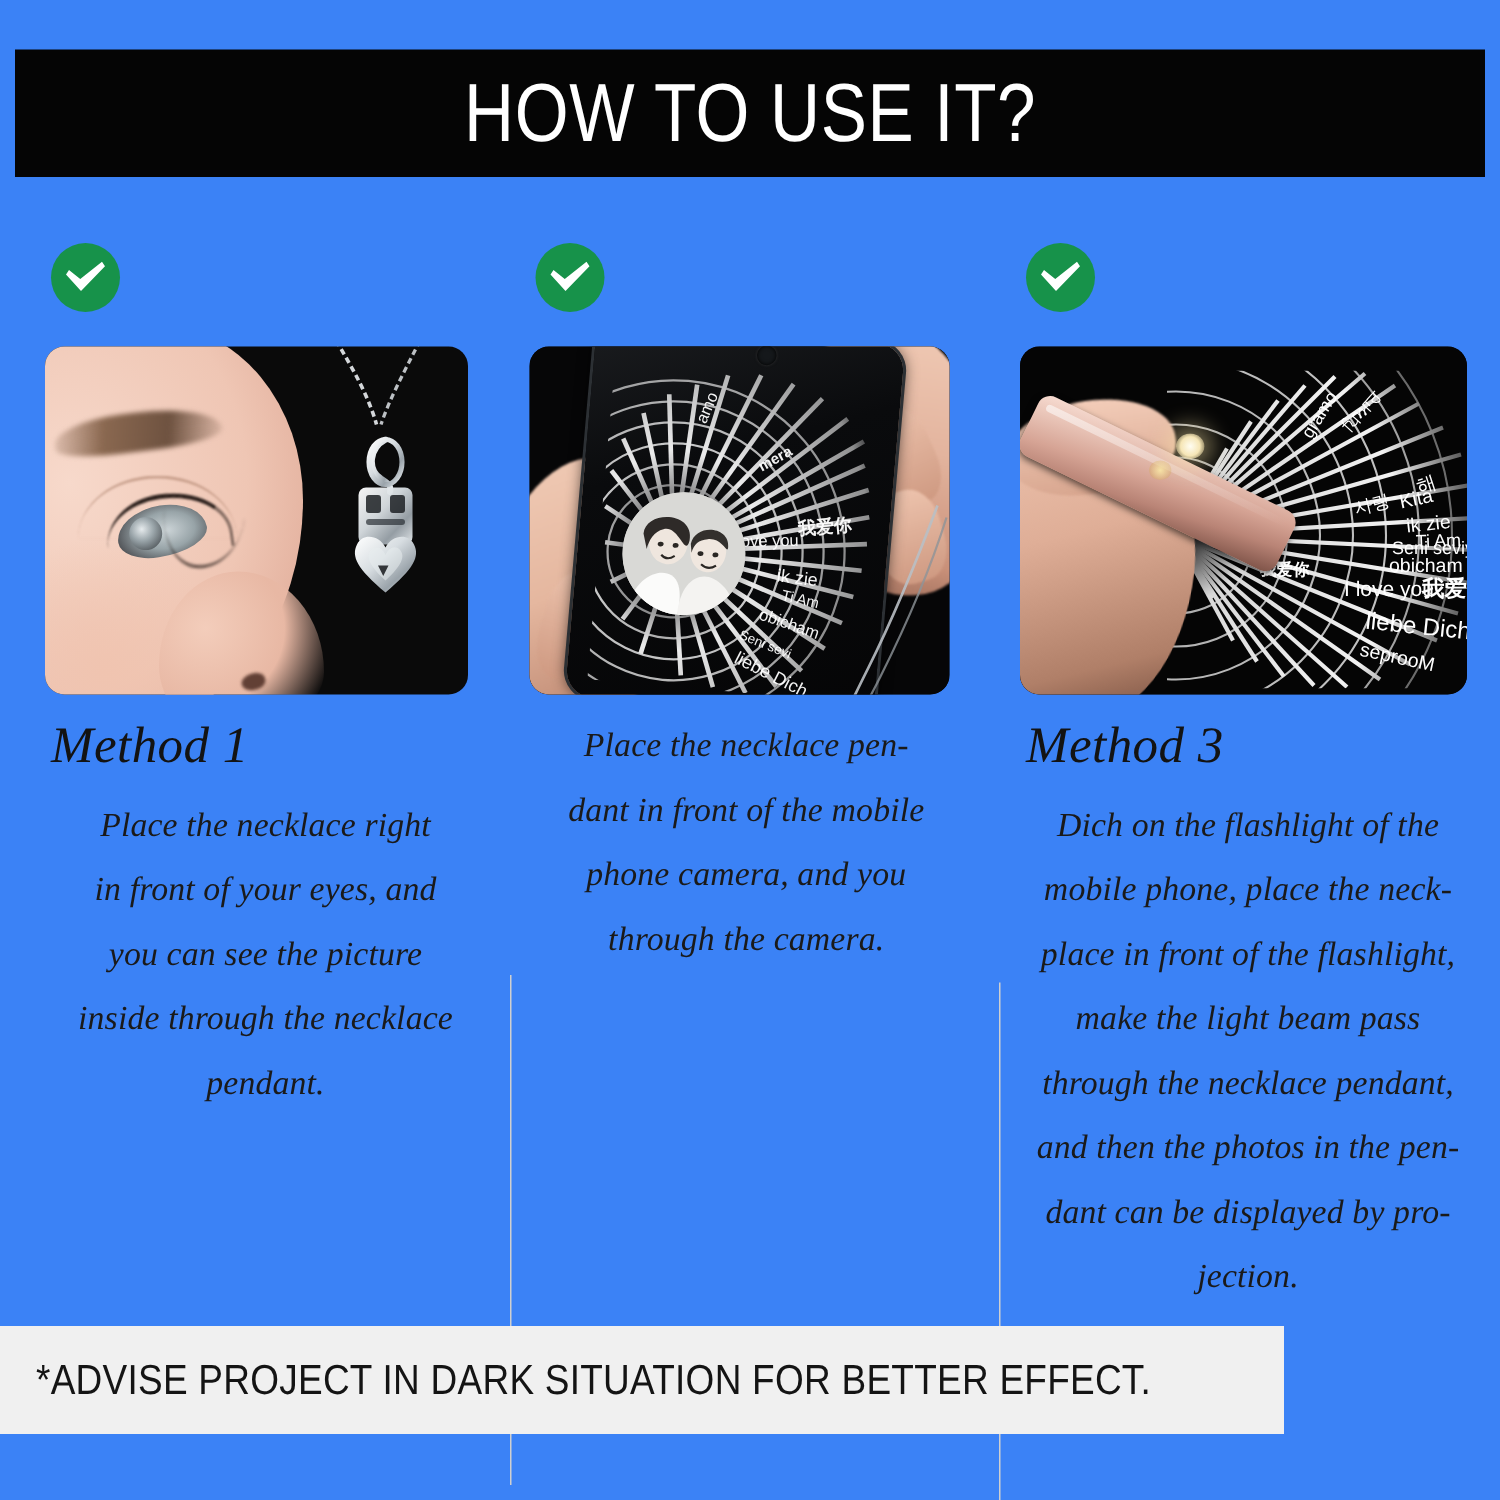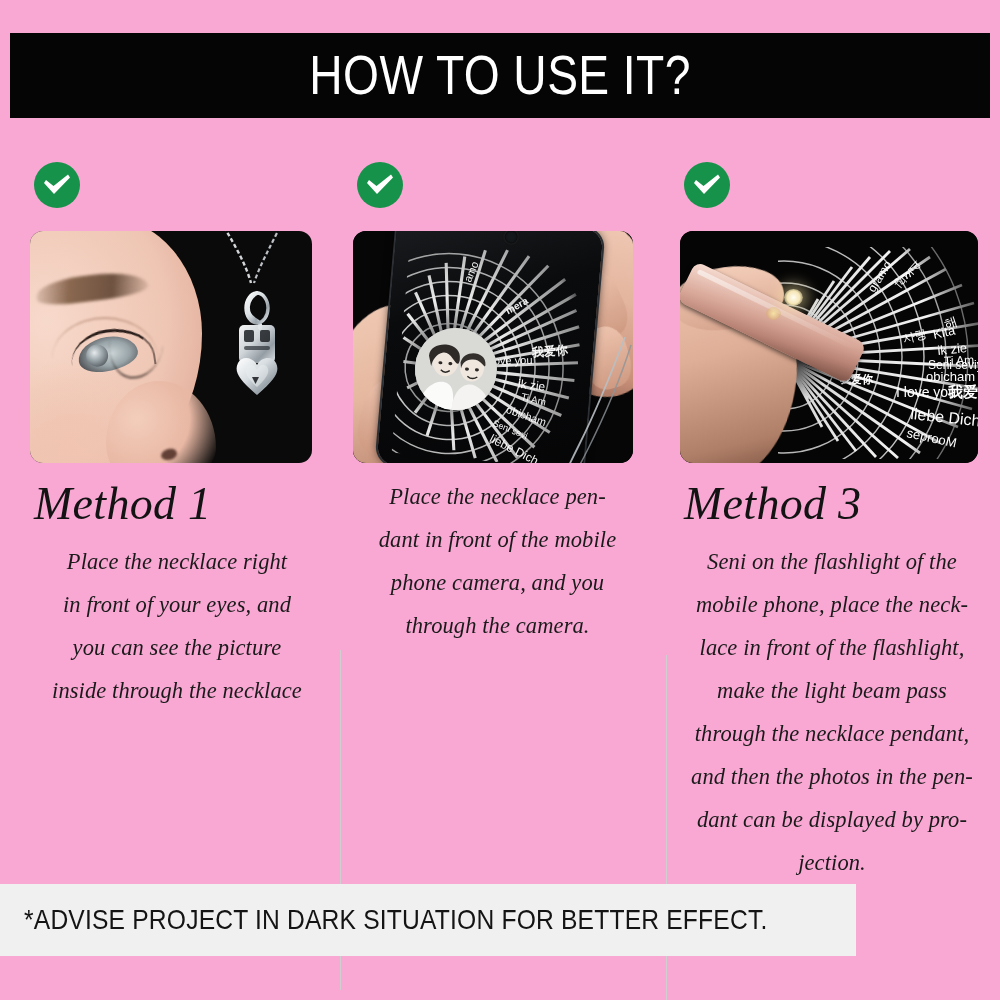--- a/index.html
+++ b/index.html
@@ -13,21 +13,21 @@
     height: 1000px;
     position: relative;
     overflow: hidden;
     font-family: "Liberation Sans", sans-serif;
     -webkit-font-smoothing: antialiased;
   }
 
   .page {
     position: absolute;
     inset: 0;
-    background: #f9a8d4;
+    background: #3b82f6;
   }
 
   
   .header-banner {
     position: absolute;
     left: 10px;
     top: 33px;
     width: 980px;
     height: 85px;
     background: #050505;
@@ -301,21 +301,21 @@
     width: 15px; height: 13px;
     border-radius: 50%;
     background: radial-gradient(circle, #f6e2a6 0%, rgba(214,170,80,.3) 70%, rgba(0,0,0,0) 100%);
   }
   .p3-burst { position: absolute; left: 98px; top: 16px; width: 212px; height: 212px; }
 
   
   .method-title {
     margin: 17px 0 0 4px;
     font-family: "Liberation Serif", "DejaVu Serif", serif;
-    font-size: 46px;
+    font-size: 34px;
     font-weight: 400;
     font-style: italic;
     letter-spacing: 0.3px;
     color: #131313;
     line-height: 1.05;
   }
   .method-body {
     margin: 12px 0 0 4px;
     font-family: "Liberation Serif", "DejaVu Serif", serif;
     font-style: italic;
@@ -416,20 +416,21 @@
           <polygon points="26,86 33,86 29.5,93" fill="#16191c" opacity=".85"></polygon>
         </svg>
       </div>
 
       <div class="method-title">Method 1</div>
       <div class="method-body">
         <span class="ln">Place the necklace right</span>
         <span class="ln">in front of your eyes, and</span>
         <span class="ln">you can see the picture</span>
         <span class="ln">inside through the necklace</span>
+        <span class="ln">pendant.</span>
       </div>
     </div>
 
     <div class="col col-2">
 
       <div class="check-badge">
         <svg width="30" height="24" viewBox="0 0 30 24" aria-hidden="true">
           <path d="M2 10 L4 7 L11.5 13 L26 1.5 L28 4.5 L12 21 Z" fill="#ffffff"></path>
         </svg>
       </div>
@@ -625,23 +626,23 @@
 
         <div class="p3-hand"></div>
         <div class="p3-knuckle"></div>
         <div class="p3-phone"></div>
         <div class="p3-flashbulb2"></div>
         <div class="p3-flashbulb"></div>
       </div>
 
       <div class="method-title">Method 3</div>
       <div class="method-body">
-        <span class="ln">Seni on the flashlight of the</span>
+        <span class="ln">Dich on the flashlight of the</span>
         <span class="ln">mobile phone, place the neck-</span>
-        <span class="ln">lace in front of the flashlight,</span>
+        <span class="ln">place in front of the flashlight,</span>
         <span class="ln">make the light beam pass</span>
         <span class="ln">through the necklace pendant,</span>
         <span class="ln">and then the photos in the pen-</span>
         <span class="ln">dant can be displayed by pro-</span>
         <span class="ln">jection.</span>
       </div>
     </div>
 
     <div class="divider divider-1"></div>
     <div class="divider divider-2"></div>

